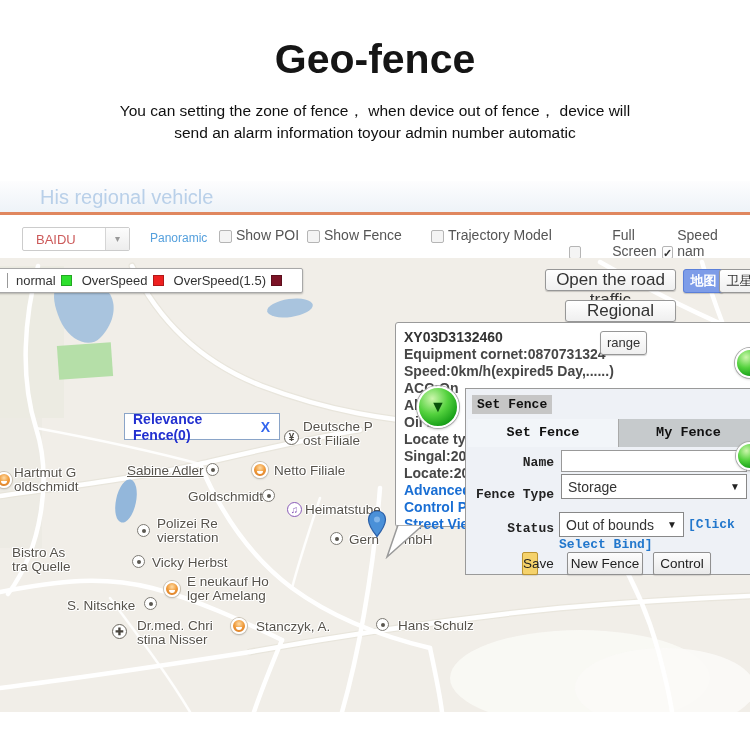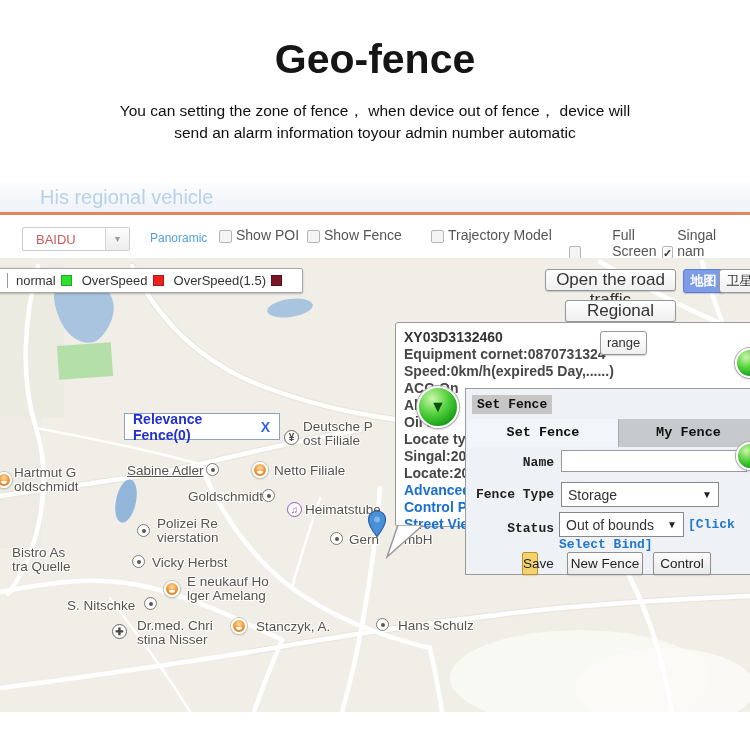--- a/index.html
+++ b/index.html
@@ -150,21 +150,21 @@
     <span class="cbx" style="left:431px;">
       <span class="box"></span>
       <span>Trajectory Model</span>
     </span>
     <span class="cbx" style="left:569px;gap:27px;">
       <span class="box"></span>
       <span>Full Screen</span>
     </span>
     <span class="cbx checked" style="left:662px;">
       <span class="box">✓</span>
-      <span>Singal nam</span>
+      <span>Speed nam</span>
     </span>
   </div>
 
   <div class="map">
     <svg class="base" width="750" height="454" viewBox="0 0 750 454">
       <rect x="0" y="0" width="750" height="454" fill="#f1eee8"></rect>
       <rect x="0" y="8" width="64" height="152" fill="#eae9e0" opacity="0.7"></rect>
       <rect x="0" y="160" width="42" height="130" fill="#ebeae1" opacity="0.6"></rect>
       <ellipse cx="580" cy="420" rx="130" ry="48" fill="#faf9f5" opacity="0.9"></ellipse>
       <ellipse cx="665" cy="430" rx="90" ry="40" fill="#fbfaf7" opacity="0.9"></ellipse>
@@ -302,21 +302,21 @@
 
     <div class="dialog">
       <div class="dlg-title">Set Fence</div>
       <div class="dlg-tab active">Set Fence</div>
       <div class="dlg-tab inactive">My Fence</div>
 
       <div class="dlg-label" style="left:40px;top:66px;width:48px;">Name</div>
       <input class="dlg-input" style="top: 61px;" value="">
 
       <div class="dlg-label" style="left:8px;top:98px;width:80px;">Fence Type</div>
-      <div class="dlg-select" style="top:93px;width:158px;height:25px;">
+      <div class="dlg-select" style="top:85px;width:186px;height:25px;">
         <span class="stxt">Storage</span>
         <span class="sarr">▼</span>
       </div>
 
       <div class="dlg-label" style="left:40px;top:132px;width:48px;">Status</div>
       <div class="dlg-select" style="top:123px;left:93px;width:125px;height:25px;">
         <span class="stxt">Out of bounds</span>
         <span class="sarr">▼</span>
       </div>
       <span class="dlg-link" style="left:222px;top:128px;">[Click</span>

